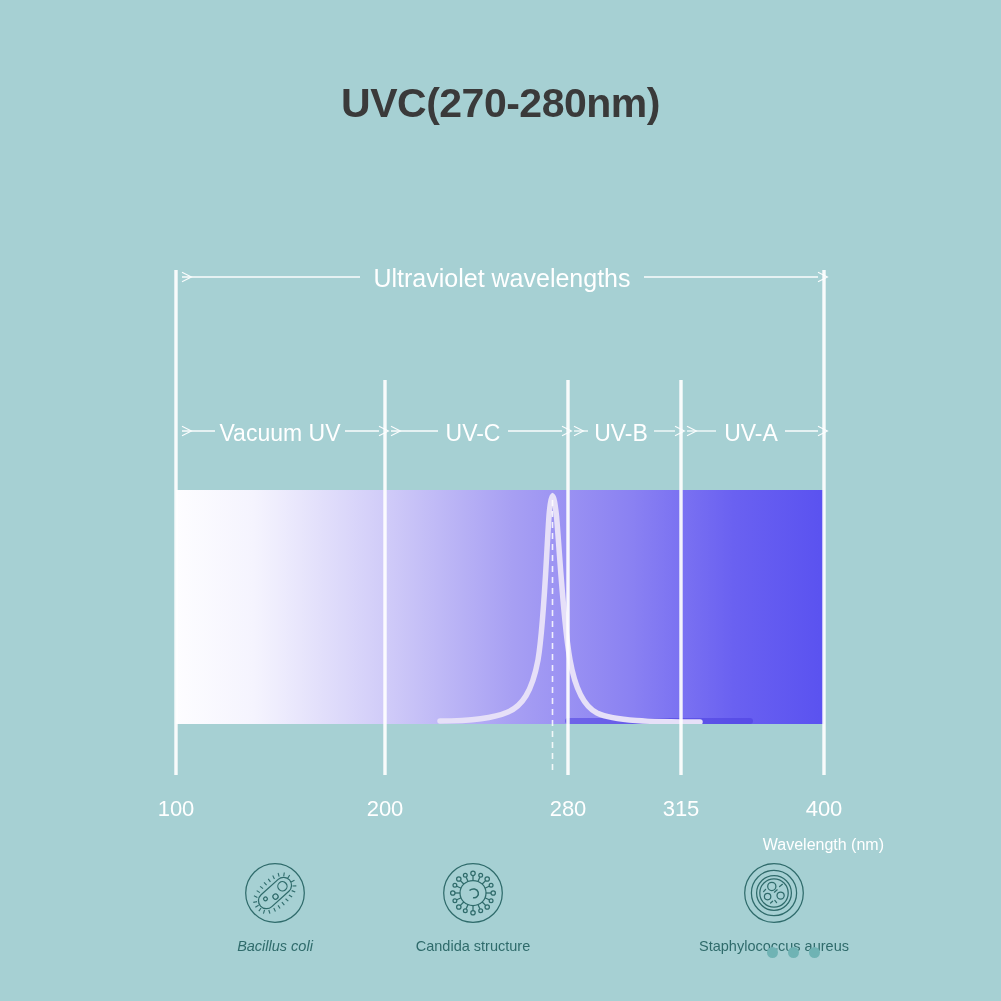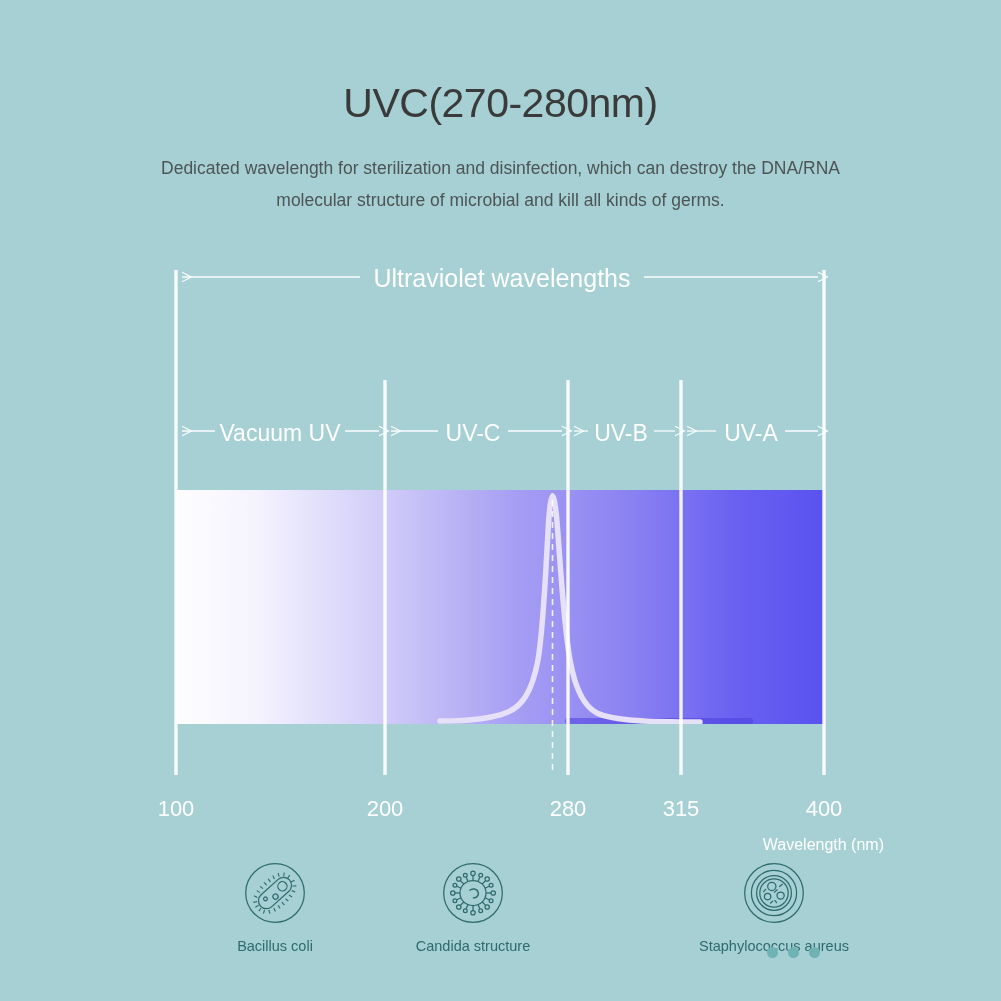--- a/index.html
+++ b/index.html
@@ -24,21 +24,21 @@
   
   .hdr {
     position: absolute;
     left: 0;
     width: 1001px;
     text-align: center;
   }
   #title {
     top: 78px;
     font-size: 41px;
-    font-weight: normal;
+    font-weight: bold;
     color: #3a3a3a;
     letter-spacing: -0.5px;
     line-height: 50px;
   }
   #subtitle {
     top: 152px;
     font-size: 17.5px;
     color: #4d5456;
     line-height: 32px;
   }
@@ -103,24 +103,20 @@
   #dots i:nth-child(2) { left: 23px; }
   #dots i:nth-child(3) { left: 44px; }
 </style>
 </head>
 <body>
 
 <div id="stage">
 
   <div class="hdr" id="title">UVC(270-280nm)</div>
 
-  <div class="hdr" id="subtitle">
-    <span class="l">Dedicated wavelength for sterilization and disinfection, which can destroy the DNA/RNA</span>
-    <span class="l">molecular structure of microbial and kill all kinds of germs.</span>
-  </div>
 
   <svg id="chart" viewBox="0 0 1001 1001">
     <defs>
       <linearGradient id="spec" x1="0" y1="0" x2="1" y2="0">
         <stop offset="0" stop-color="#fdfdff"></stop>
         <stop offset="0.12" stop-color="#f5f4fe"></stop>
         <stop offset="0.33" stop-color="#cfcaf8"></stop>
         <stop offset="0.52" stop-color="#a79ff3"></stop>
         <stop offset="0.70" stop-color="#8b82f2"></stop>
         <stop offset="0.86" stop-color="#6a61f1"></stop>
@@ -187,21 +183,21 @@
     <text x="385" y="816" text-anchor="middle" fill="#ffffff" font-family="Liberation Sans, sans-serif" font-size="22">200</text>
     <text x="568" y="816" text-anchor="middle" fill="#ffffff" font-family="Liberation Sans, sans-serif" font-size="22">280</text>
     <text x="681" y="816" text-anchor="middle" fill="#ffffff" font-family="Liberation Sans, sans-serif" font-size="22">315</text>
     <text x="824" y="816" text-anchor="middle" fill="#ffffff" font-family="Liberation Sans, sans-serif" font-size="22">400</text>
 
     <text x="884" y="850" text-anchor="end" fill="#ffffff" font-family="Liberation Sans, sans-serif" font-size="16">Wavelength (nm)</text>
   </svg>
 
   <div id="germs">
 
-    <div class="germ" style="left:99px;">
+    <div class="germ" style="left:99px;font-style:italic;">
       <svg class="ic" viewBox="0 0 62 62">
         <g fill="none" stroke="#2f6b6b" stroke-width="1.25">
           <circle cx="31" cy="31" r="29.3"></circle>
           <g transform="rotate(-42 31 31)">
             <rect x="11.5" y="23" width="39" height="16" rx="8"></rect>
             <circle cx="41" cy="31" r="4.6"></circle>
             <circle cx="29" cy="34" r="2.6"></circle>
             <circle cx="20" cy="29" r="1.9"></circle>
             <g stroke-width="1.1">
               <path d="M15 22.5 L13.4 19"></path>

